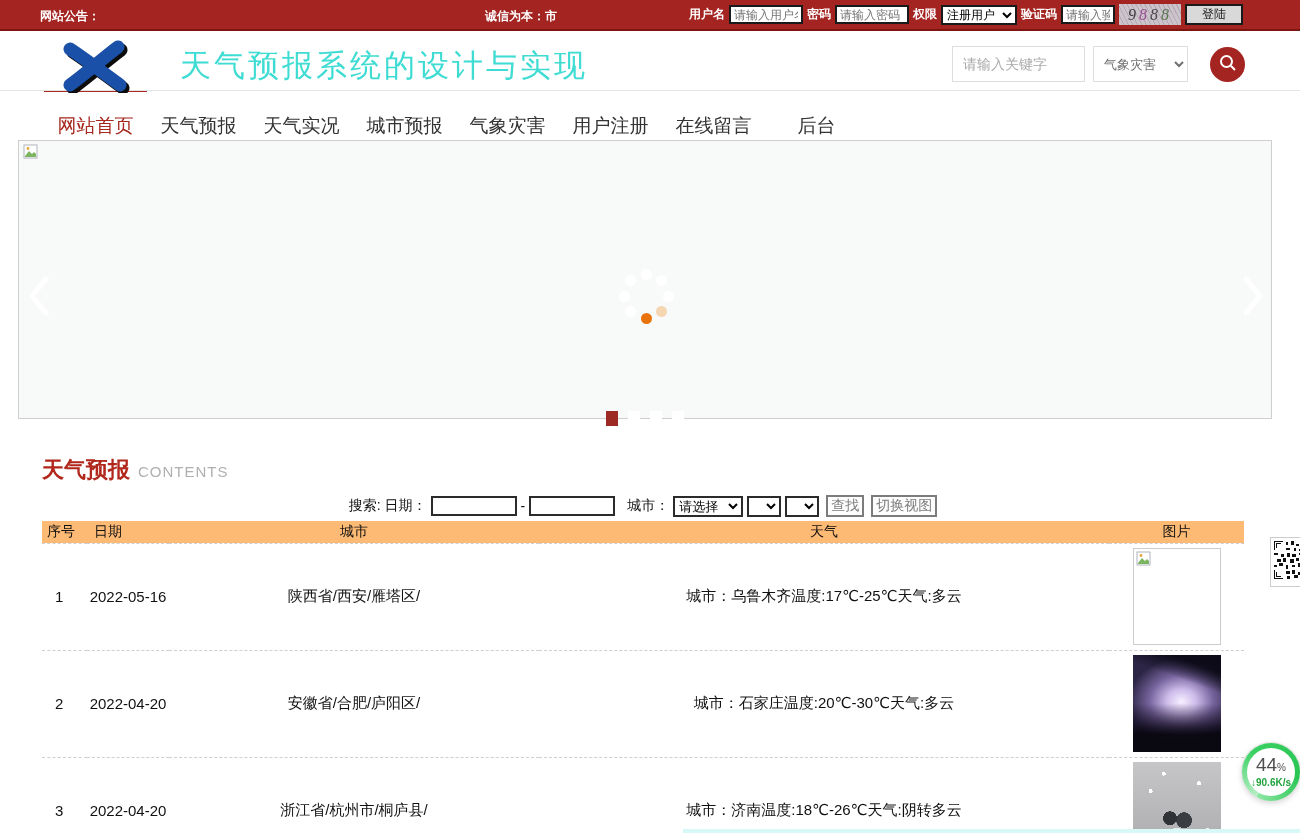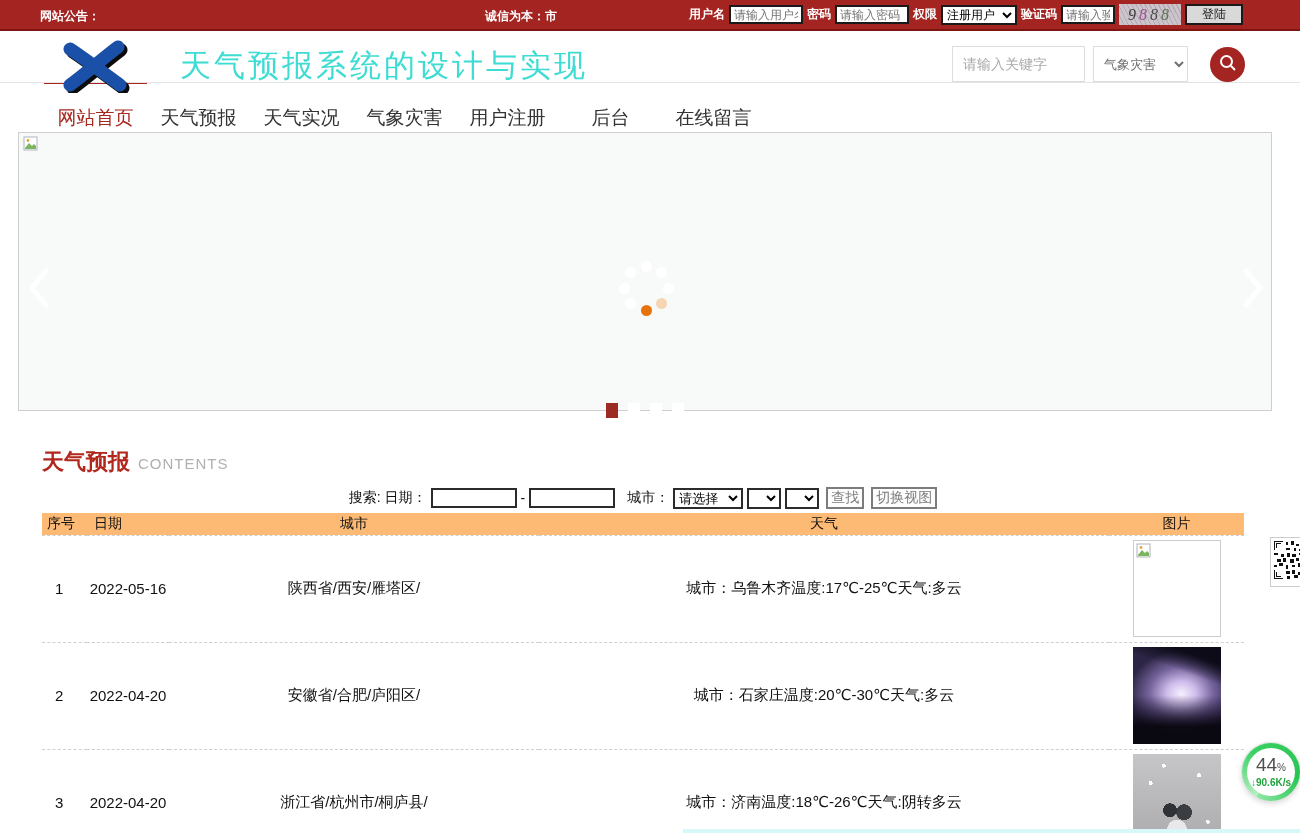--- a/index.html
+++ b/index.html
@@ -18,21 +18,21 @@
   .tb-input::placeholder { color:#757575; }
   .w72 { width:74px; } .w52 { width:54px; }
   .tb-select { height:20px; width:76px; border:2px solid #1a1a1a; background:#fff; font-size:12px; }
   .captcha { width:62px; height:21px; display:inline-flex; align-items:center; justify-content:center;
     background:#cbc4cb; background-image:repeating-linear-gradient(63deg, rgba(120,90,120,.25) 0 1px, transparent 1px 4px);
     font-family:"Liberation Serif","DejaVu Serif",serif; font-size:16px; font-style:italic; letter-spacing:3px; cursor:pointer; }
   .captcha .d1{color:#3a3a3a;} .captcha .d2{color:#9b4d93;} .captcha .d3{color:#4a4a4a;} .captcha .d4{color:#57744f;}
   .tb-btn { width:58px; height:21px; background:#d9d9d9; border:2px solid #1a1a1a; font-size:12px; color:#222; cursor:pointer; }
 
   
-  .header { position:relative; height:52px; background:#fff; border-bottom:1px solid #e4e4e4; }
+  .header { position:relative; height:60px; background:#fff; border-bottom:1px solid #e4e4e4; }
   .logo { position:absolute; left:58px; top:6px; cursor:pointer; }
   .site-title { position:absolute; left:180px; top:14px; font-family:"Liberation Serif","DejaVu Serif",serif;
     font-size:31px; font-weight:normal; color:#3fdcd3; letter-spacing:3px; }
   .hsearch { position:absolute; right:55px; top:15px; display:flex; align-items:center; gap:8px; }
   .hs-input { width:133px; height:36px; border:1px solid #ddd; font-size:14px; padding:0 10px; color:#1d4ed8; }
   .hs-input::placeholder { color:#a9a9a9; }
   .hs-select { width:95px; height:36px; border:1px solid #ddd; color:#707070; font-size:13px;
     background:#fff; padding:0 6px; }
   .hs-btn { width:35px; height:35px; border:none; border-radius:50%; background:#a32420; cursor:pointer;
     display:flex; align-items:center; justify-content:center; margin-left:14px; }
@@ -168,24 +168,25 @@
         </svg>
       </span>
     </button>
   </div>
 </div>
 
 <nav class="nav">
   <a class="nav-item active">网站首页</a>
   <a class="nav-item">天气预报</a>
   <a class="nav-item">天气实况</a>
+  <a class="nav-item">城市预报</a>
   <a class="nav-item">气象灾害</a>
   <a class="nav-item">用户注册</a>
+  <a class="nav-item">在线留言</a>
   <a class="nav-item">后台</a>
-  <a class="nav-item">在线留言</a>
 </nav>
 
 <div class="carousel">
   <div class="c-broken">
     <svg width="16" height="16" viewBox="0 0 16 16">
       <rect x="1" y="1" width="13" height="13" fill="#fff" stroke="#aeb6be" stroke-width="1"></rect>
       <path d="M2 12 L6 7 L9 10 L11 8 L13 10 L13 13 L2 13 Z" fill="#7cb560"></path>
       <circle cx="5" cy="4.5" r="1.4" fill="#e4a33c"></circle>
     </svg>
   </div>

